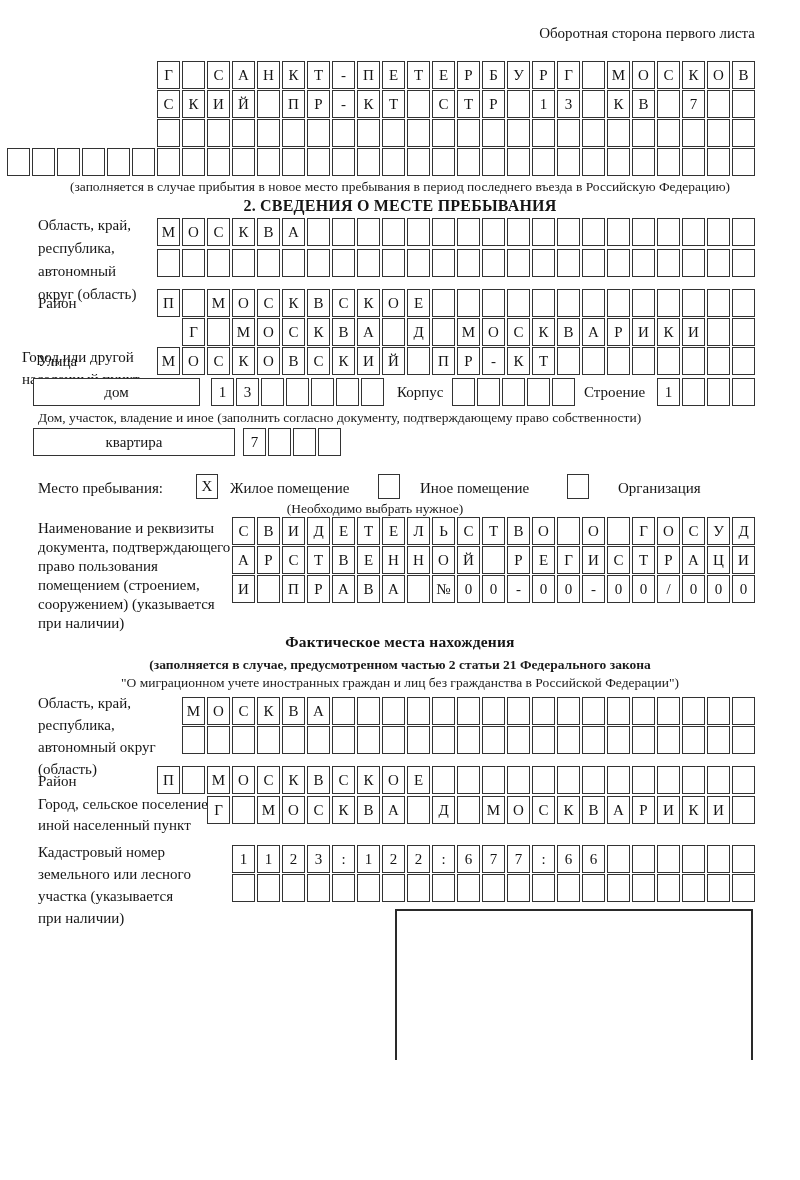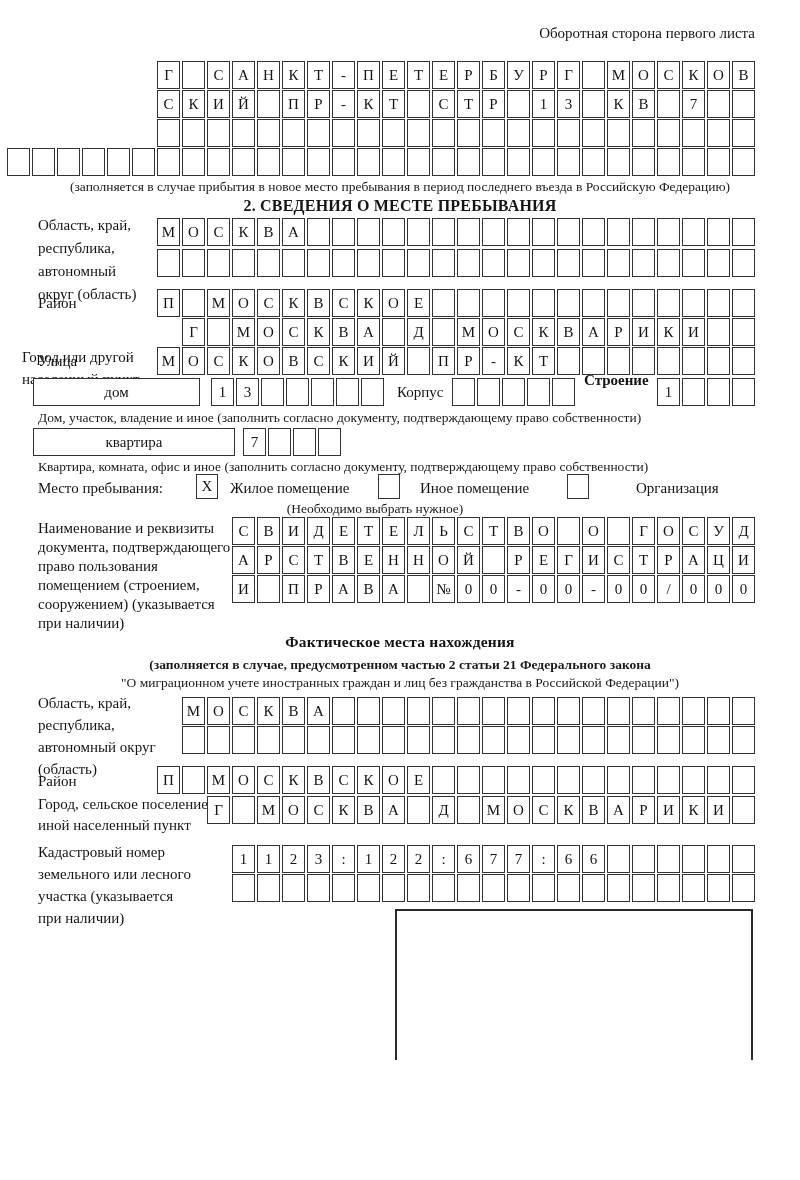--- a/index.html
+++ b/index.html
@@ -304,45 +304,44 @@
       <span class="cell"></span>
     </div>
   <div class="abs label" style="left:397px;top:381px;">Корпус</div>
   <div class="abs boxrow" style="left:452px;top:378px;">
       <span class="cell"></span>
       <span class="cell"></span>
       <span class="cell"></span>
       <span class="cell"></span>
       <span class="cell"></span>
     </div>
-  <div class="abs label" style="left:584px;top:369px;font-weight:bold;">Строение</div>
+  <div class="abs label" style="left:584px;top:381px;">Строение</div>
   <div class="abs boxrow" style="left:657px;top:378px;">
       <span class="cell">1</span>
       <span class="cell"></span>
       <span class="cell"></span>
       <span class="cell"></span>
     </div>
   <div class="abs caption" style="left:38px;top:410px;">Дом, участок, владение и иное (заполнить согласно документу, подтверждающему право собственности)</div>
 
   <div class="abs widebox" style="left:33px;top:428px;width:202px;">квартира</div>
   <div class="abs boxrow" style="left:243px;top:428px;">
       <span class="cell">7</span>
       <span class="cell"></span>
       <span class="cell"></span>
       <span class="cell"></span>
     </div>
-  <div class="abs caption" style="left:38px;top:459px;">Квартира, комната, офис и иное (заполнить согласно документу, подтверждающему право собственности)</div>
 
   <div class="abs label" style="left:38px;top:477px;">Место пребывания:</div>
   <span class="abs checkbox" style="left:196px;top:474px;">X</span>
   <span class="abs label" style="left:230px;top:477px;">Жилое помещение</span>
   <span class="abs checkbox" style="left:378px;top:474px;"></span>
   <span class="abs label" style="left:420px;top:477px;">Иное помещение</span>
   <span class="abs checkbox" style="left:567px;top:474px;"></span>
-  <span class="abs label" style="left:636px;top:477px;text-align:right;">Организация</span>
+  <span class="abs label" style="left:618px;top:477px;text-align:right;">Организация</span>
   <div class="abs caption" style="left:190px;top:501px;width:370px;text-align:center;">(Необходимо выбрать нужное)</div>
 
   <div class="abs label" style="left:38px;top:519px;width:210px;line-height:19px;">Наименование и реквизиты
 документа, подтверждающего
 право пользования
 помещением (строением,
 сооружением) (указывается
 при наличии)</div>
   <div class="abs boxrow" style="top:517px;right:45px;">
       <span class="cell">С</span>

